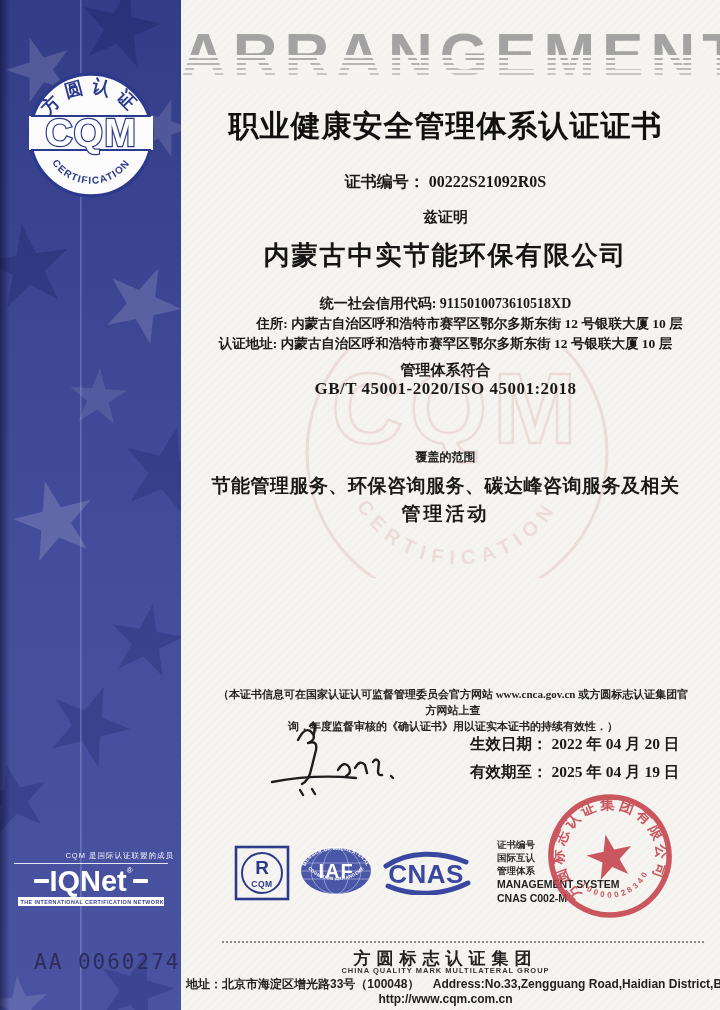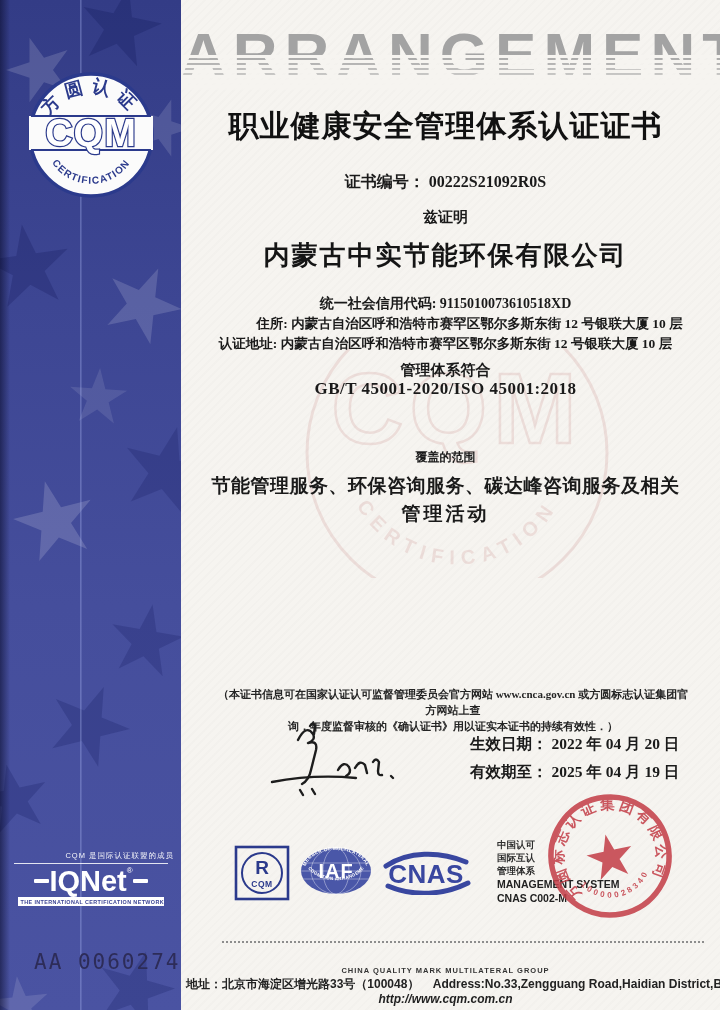--- a/index.html
+++ b/index.html
@@ -39,21 +39,21 @@
   .dates{left:470px;top:730px;width:240px;font-size:15.5px;font-weight:bold;line-height:28px;white-space:nowrap;}
   
   .dotline{left:222px;top:941px;width:482px;border-top:2px dotted #8d8d8d;height:0;}
   .org-cn{top:947px;font-size:17px;font-weight:bold;letter-spacing:6px;color:#222;}
   .org-en{top:966px;font-size:7.5px;font-weight:bold;letter-spacing:1px;color:#333;
           font-family:"Liberation Sans",sans-serif;}
   .addr-row{top:976px;font-size:12px;font-weight:bold;color:#222;white-space:nowrap;
             font-family:"Liberation Sans",sans-serif;}
   .addr-row span{margin:0 5px;}
   .website{top:992px;font-size:12px;font-weight:bold;color:#222;
-           font-family:"Liberation Sans",sans-serif;font-style:italic;}
+           font-family:"Liberation Sans",sans-serif;}
   .acc-block{left:497px;top:838px;width:140px;text-align:left;
              font-family:"Liberation Sans",sans-serif;color:#2e2e2e;}
   .acc-block .cnl{font-size:9.5px;line-height:13px;font-weight:bold;}
   .acc-block .enl{font-size:10.5px;line-height:14px;font-weight:bold;color:#222;}
   
   .iqnet{left:8px;top:851px;width:166px;color:#fff;text-align:right;
          font-family:"Liberation Sans",sans-serif;}
   .iqnet-note{font-size:7.5px;letter-spacing:1px;opacity:.95;}
   .iqnet-row{display:flex;align-items:center;justify-content:center;margin-top:2px;}
   .iqnet-dash{width:15px;height:4px;background:#fff;border-radius:1px;}
@@ -206,21 +206,21 @@
     <text x="37" y="32" text-anchor="middle" font-family="Liberation Sans, sans-serif" font-size="20" font-weight="bold" fill="#ffffff" letter-spacing="1">IAF</text>
   </svg>
 
   <svg class="abs" style="left:378px;top:849px;" width="96" height="46" viewBox="0 0 96 46">
     <path d="M8,17 C30,2 62,2 88,13" fill="none" stroke="#3947a0" stroke-width="5" stroke-linecap="round"></path>
     <path d="M10,37 C36,48 66,46 90,34" fill="none" stroke="#3947a0" stroke-width="5" stroke-linecap="round"></path>
     <text x="48" y="34" text-anchor="middle" font-family="Liberation Sans, sans-serif" font-size="26" font-weight="bold" fill="#3947a0" letter-spacing="0.5">CNAS</text>
   </svg>
 
   <div class="abs acc-block">
-    <div class="cnl">中国认可</div>
+    <div class="cnl">证书编号</div>
     <div class="cnl">国际互认</div>
     <div class="cnl">管理体系</div>
     <div class="enl">MANAGEMENT SYSTEM</div>
     <div class="enl">CNAS C002-M</div>
   </div>
 
   <svg class="abs" style="left:546px;top:792px;transform:rotate(-12deg);" width="128" height="128" viewBox="0 0 128 128">
     <g opacity="0.88">
       <circle cx="64" cy="64" r="59" fill="none" stroke="#c4414b" stroke-width="5.5"></circle>
       <use href="#star" transform="translate(64,66) scale(24)" fill="#c4414b"></use>
@@ -231,20 +231,21 @@
       <text font-family="Liberation Serif, serif" font-size="14.5" font-weight="bold" fill="#c4414b" letter-spacing="3.5">
         <textPath href="#stamp-top" startOffset="50%" text-anchor="middle">方圆标志认证集团有限公司</textPath>
       </text>
       <text font-family="Liberation Sans, sans-serif" font-size="8" font-weight="bold" fill="#c4414b" letter-spacing="3">
         <textPath href="#stamp-bot" startOffset="50%" text-anchor="middle">1100000283408</textPath>
       </text>
     </g>
   </svg>
 
   <div class="abs dotline"></div>
+  <div class="abs main-center org-cn">方圆标志认证集团</div>
   <div class="abs main-center org-en">CHINA QUALITY MARK MULTILATERAL GROUP</div>
   <div class="abs main-center addr-row">
     <span>地址：北京市海淀区增光路33号（100048）</span>
     <span>Address:No.33,Zengguang Road,Haidian District,Beijing,P.R. China(100048)</span>
   </div>
   <div class="abs main-center website">http://www.cqm.com.cn</div>
 
 </div>
 
 </body></html>

